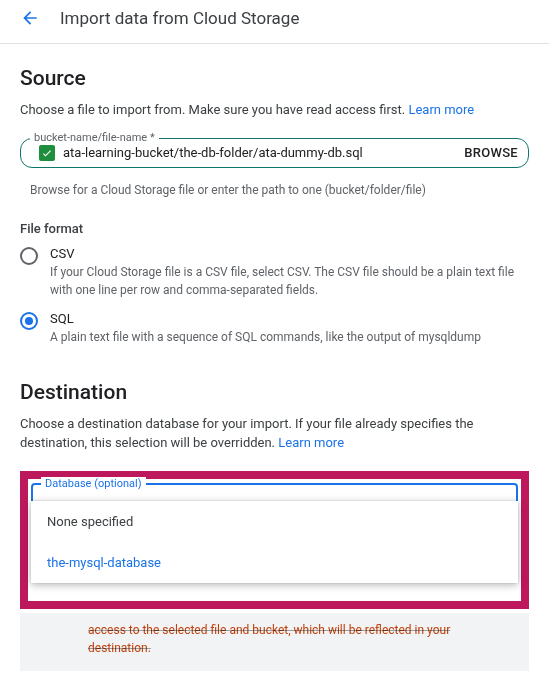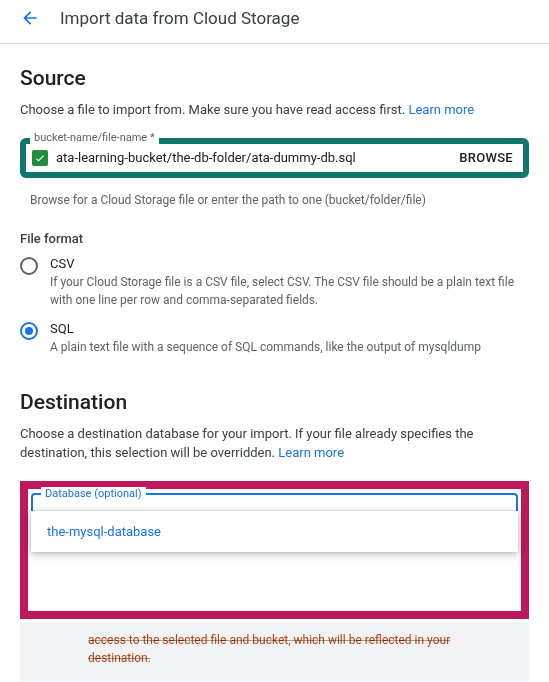--- a/index.html
+++ b/index.html
@@ -53,23 +53,23 @@
     top: -7px;
     left: 10px;
     background: #fff;
     padding: 0 4px;
     font-size: 11px;
     color: #5f6368;
   }
   .field-row {
     display: flex;
     align-items: center;
-    border: 6px solid #0f766e;
-    border-radius: 6px;
-    padding: 6px 10px 6px 6px;
+    border: 1px solid #0f766e;
+    border-radius: 12px;
+    padding: 6px 10px 6px 18px;
   }
   .check-prefix {
     width: 16px; height: 16px;
     background: #1e8e3e;
     border-radius: 2px;
     display: flex;
     align-items: center;
     justify-content: center;
     margin-right: 8px;
     flex-shrink: 0;
@@ -260,20 +260,21 @@
   <div class="section-heading">Destination</div>
   <div class="section-desc">
     <span>Choose a destination database for your import. If your file already specifies the destination, this selection will be overridden. </span><a class="link">Learn more</a>
   </div>
 
   <div class="dropdown-area">
     <div class="dropdown-field">
       <span class="dropdown-label-float">Database (optional)</span>
     </div>
     <div class="dropdown-menu">
+      <div class="dropdown-item none">None specified</div>
       <div class="dropdown-item highlight">the-mysql-database</div>
     </div>
     <div style="height:80px"></div>
   </div>
 
   <div class="info-remnant">
     <span>access to the selected file and bucket, which will be reflected in your</span><br>
     <span style="text-decoration:none">destination.</span>
   </div>
 

